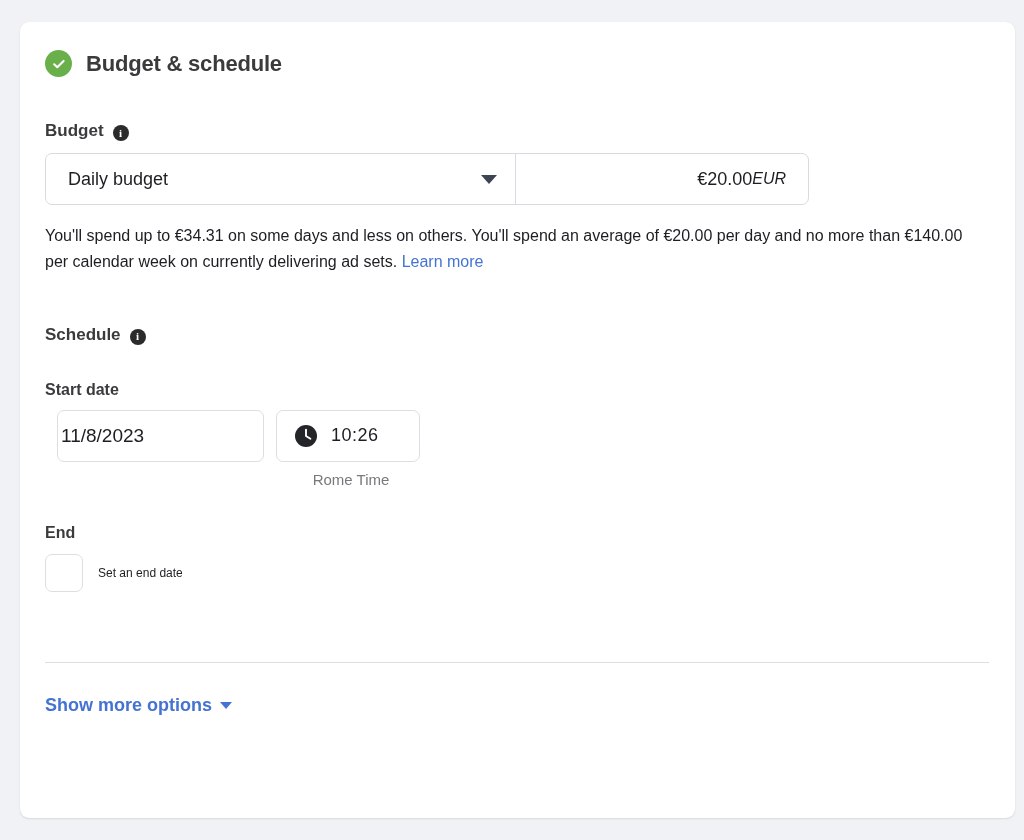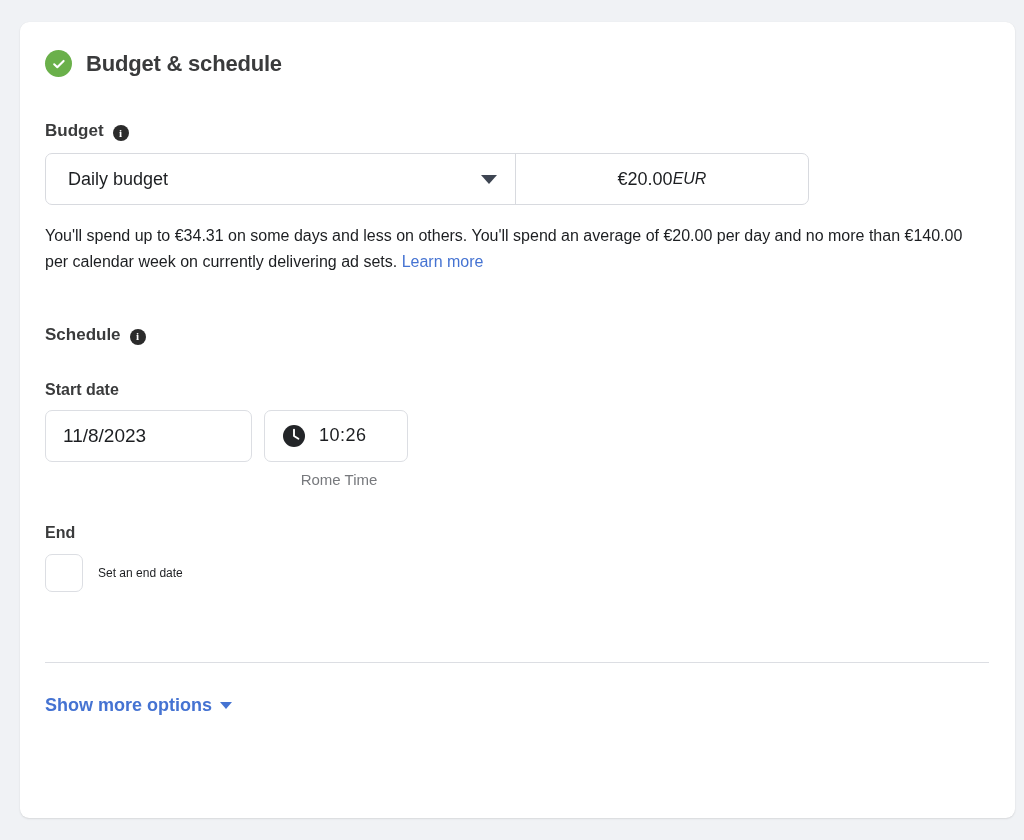--- a/index.html
+++ b/index.html
@@ -116,21 +116,21 @@
     width: 0;
     height: 0;
     border-left: 8px solid transparent;
     border-right: 8px solid transparent;
     border-top: 9px solid #3e4552;
   }
   .budget-amount {
     flex: 1 1 auto;
     display: flex;
     align-items: center;
-    justify-content: center;
+    justify-content: flex-end;
     padding: 0 22px;
     box-sizing: border-box;
     cursor: text;
   }
   .budget-amount-value {
     font-size: 18px;
     color: #1c1e21;
   }
   .budget-currency {
     font-size: 16px;
@@ -170,21 +170,22 @@
     border: 1px solid #dcdee3;
     border-radius: 7px;
     background: #fff;
     box-sizing: border-box;
     display: flex;
     align-items: center;
     cursor: pointer;
   }
   .date-field {
     width: 207px;
-    padding: 0 17px;
+    padding: 0 3px;
+    margin-left: 12px;
   }
   .date-value {
     font-size: 19px;
     color: #1c1e21;
   }
   .time-field {
     width: 144px;
     padding: 0 17px;
     gap: 13px;
   }

